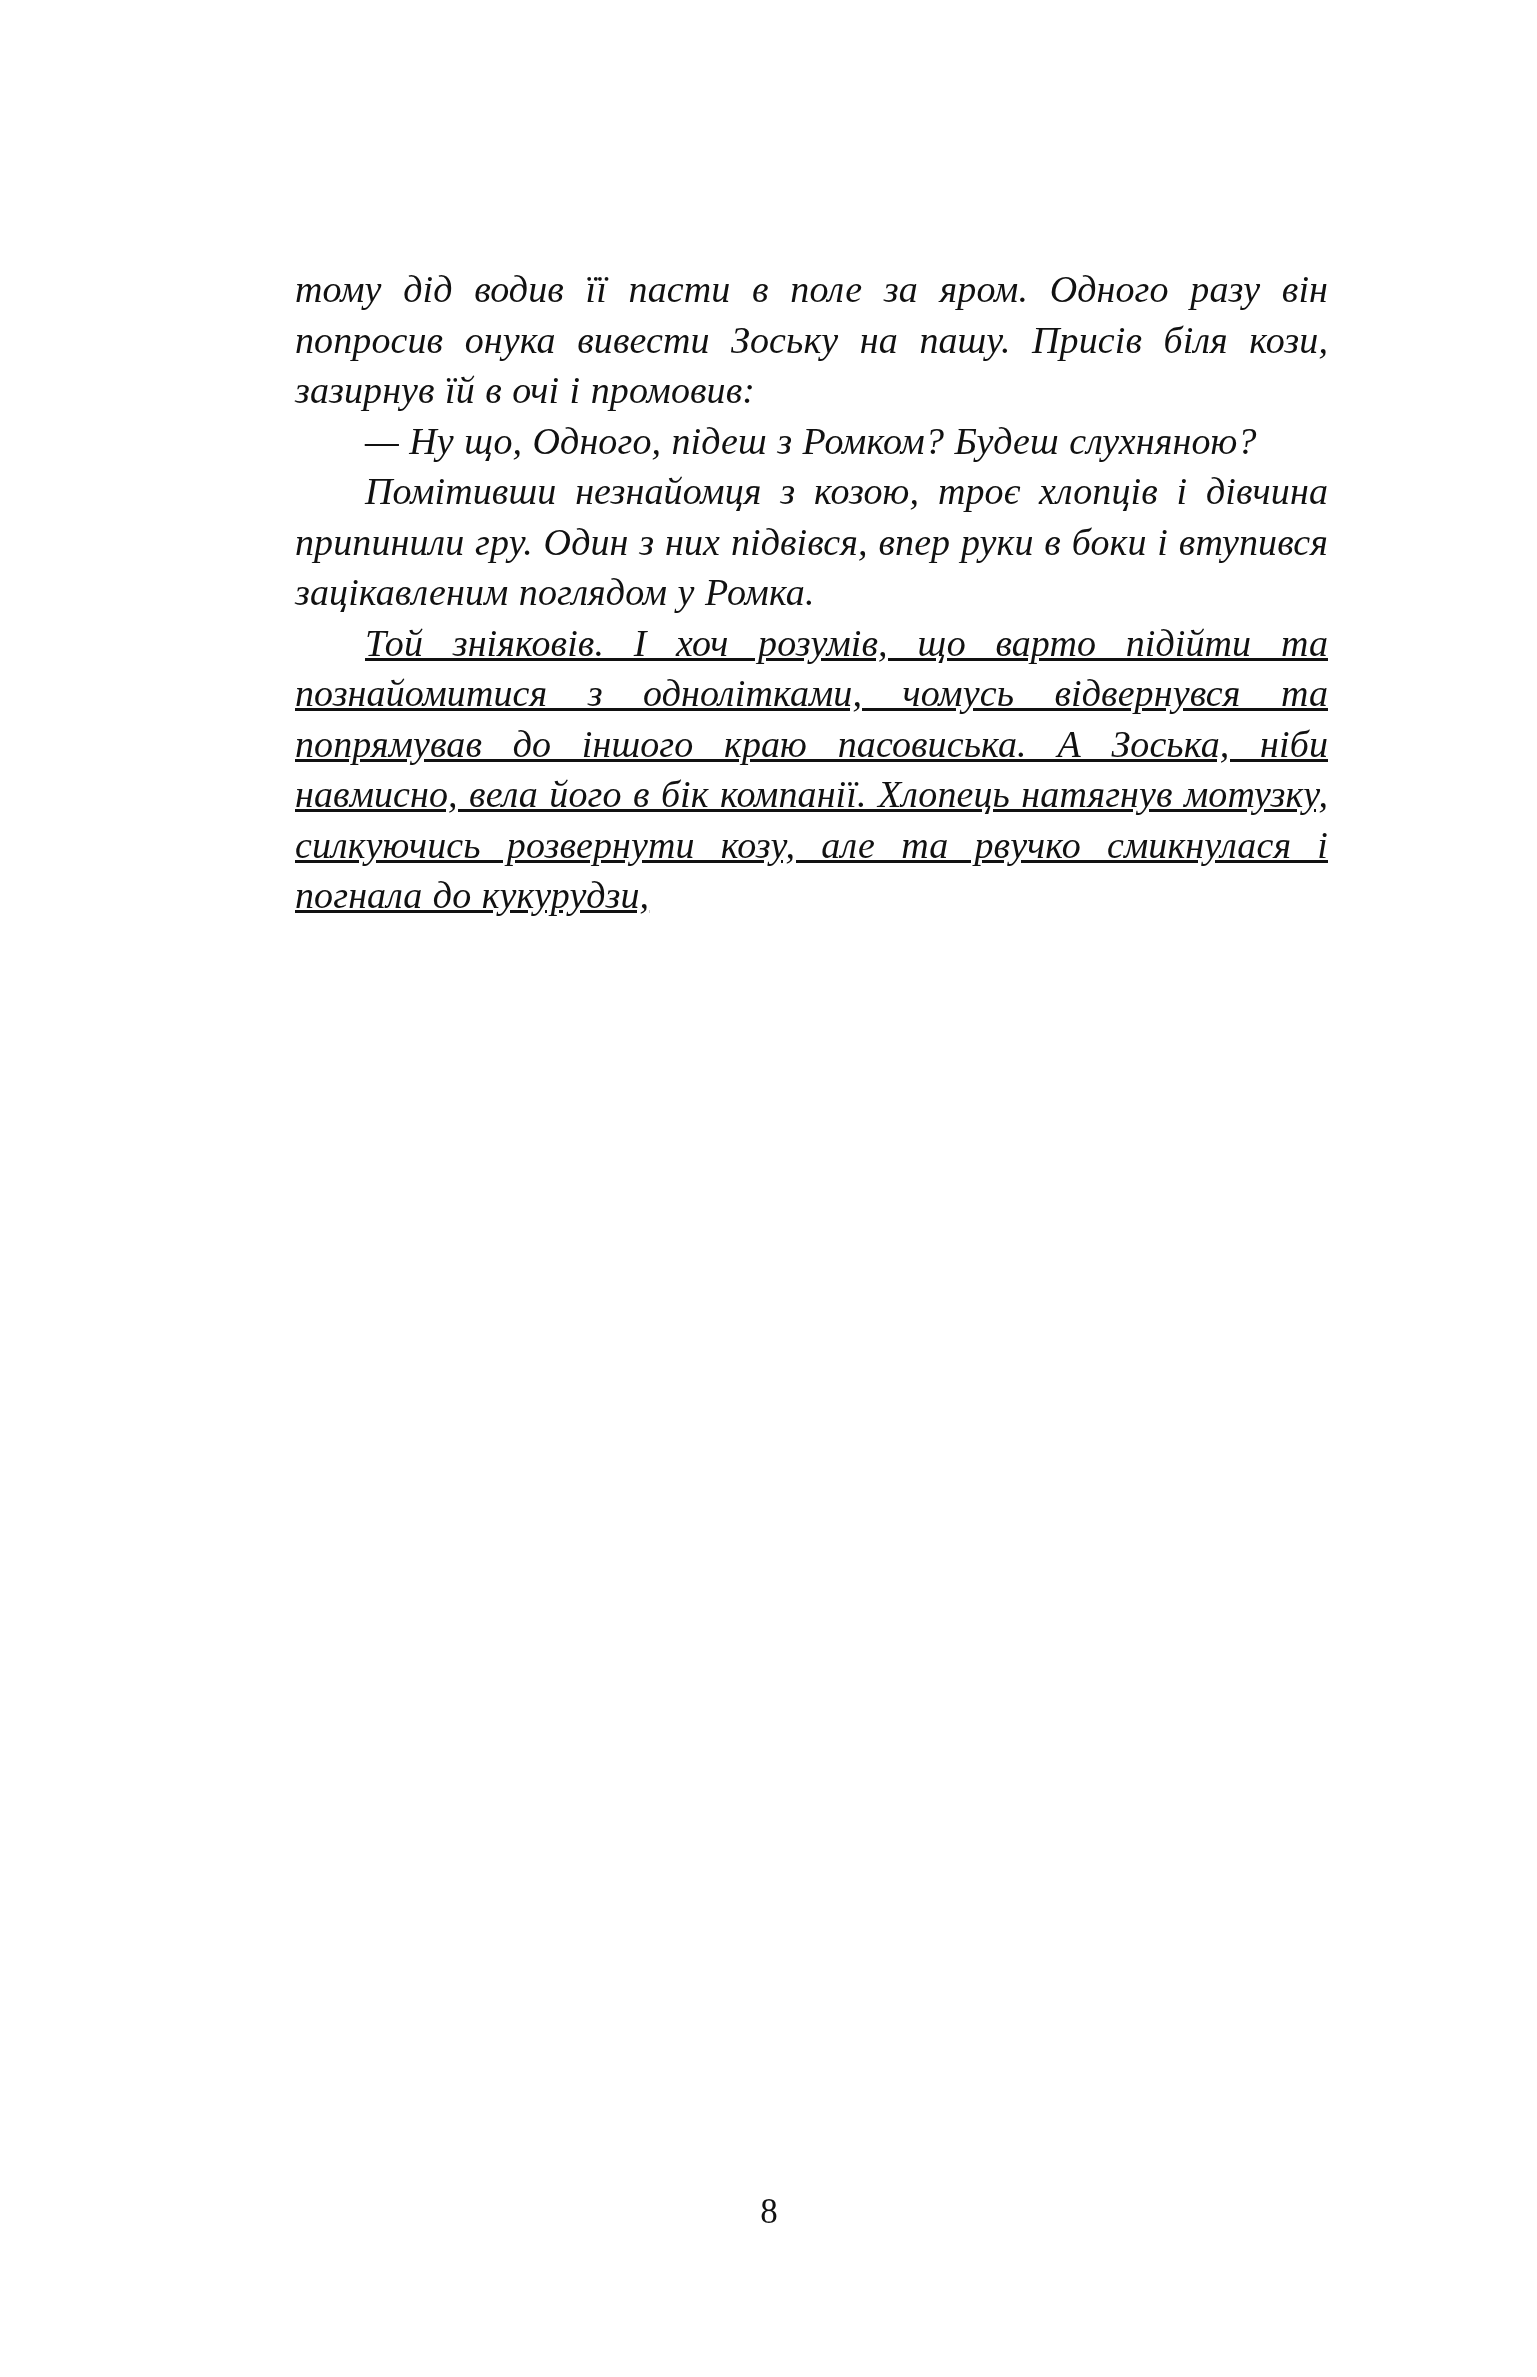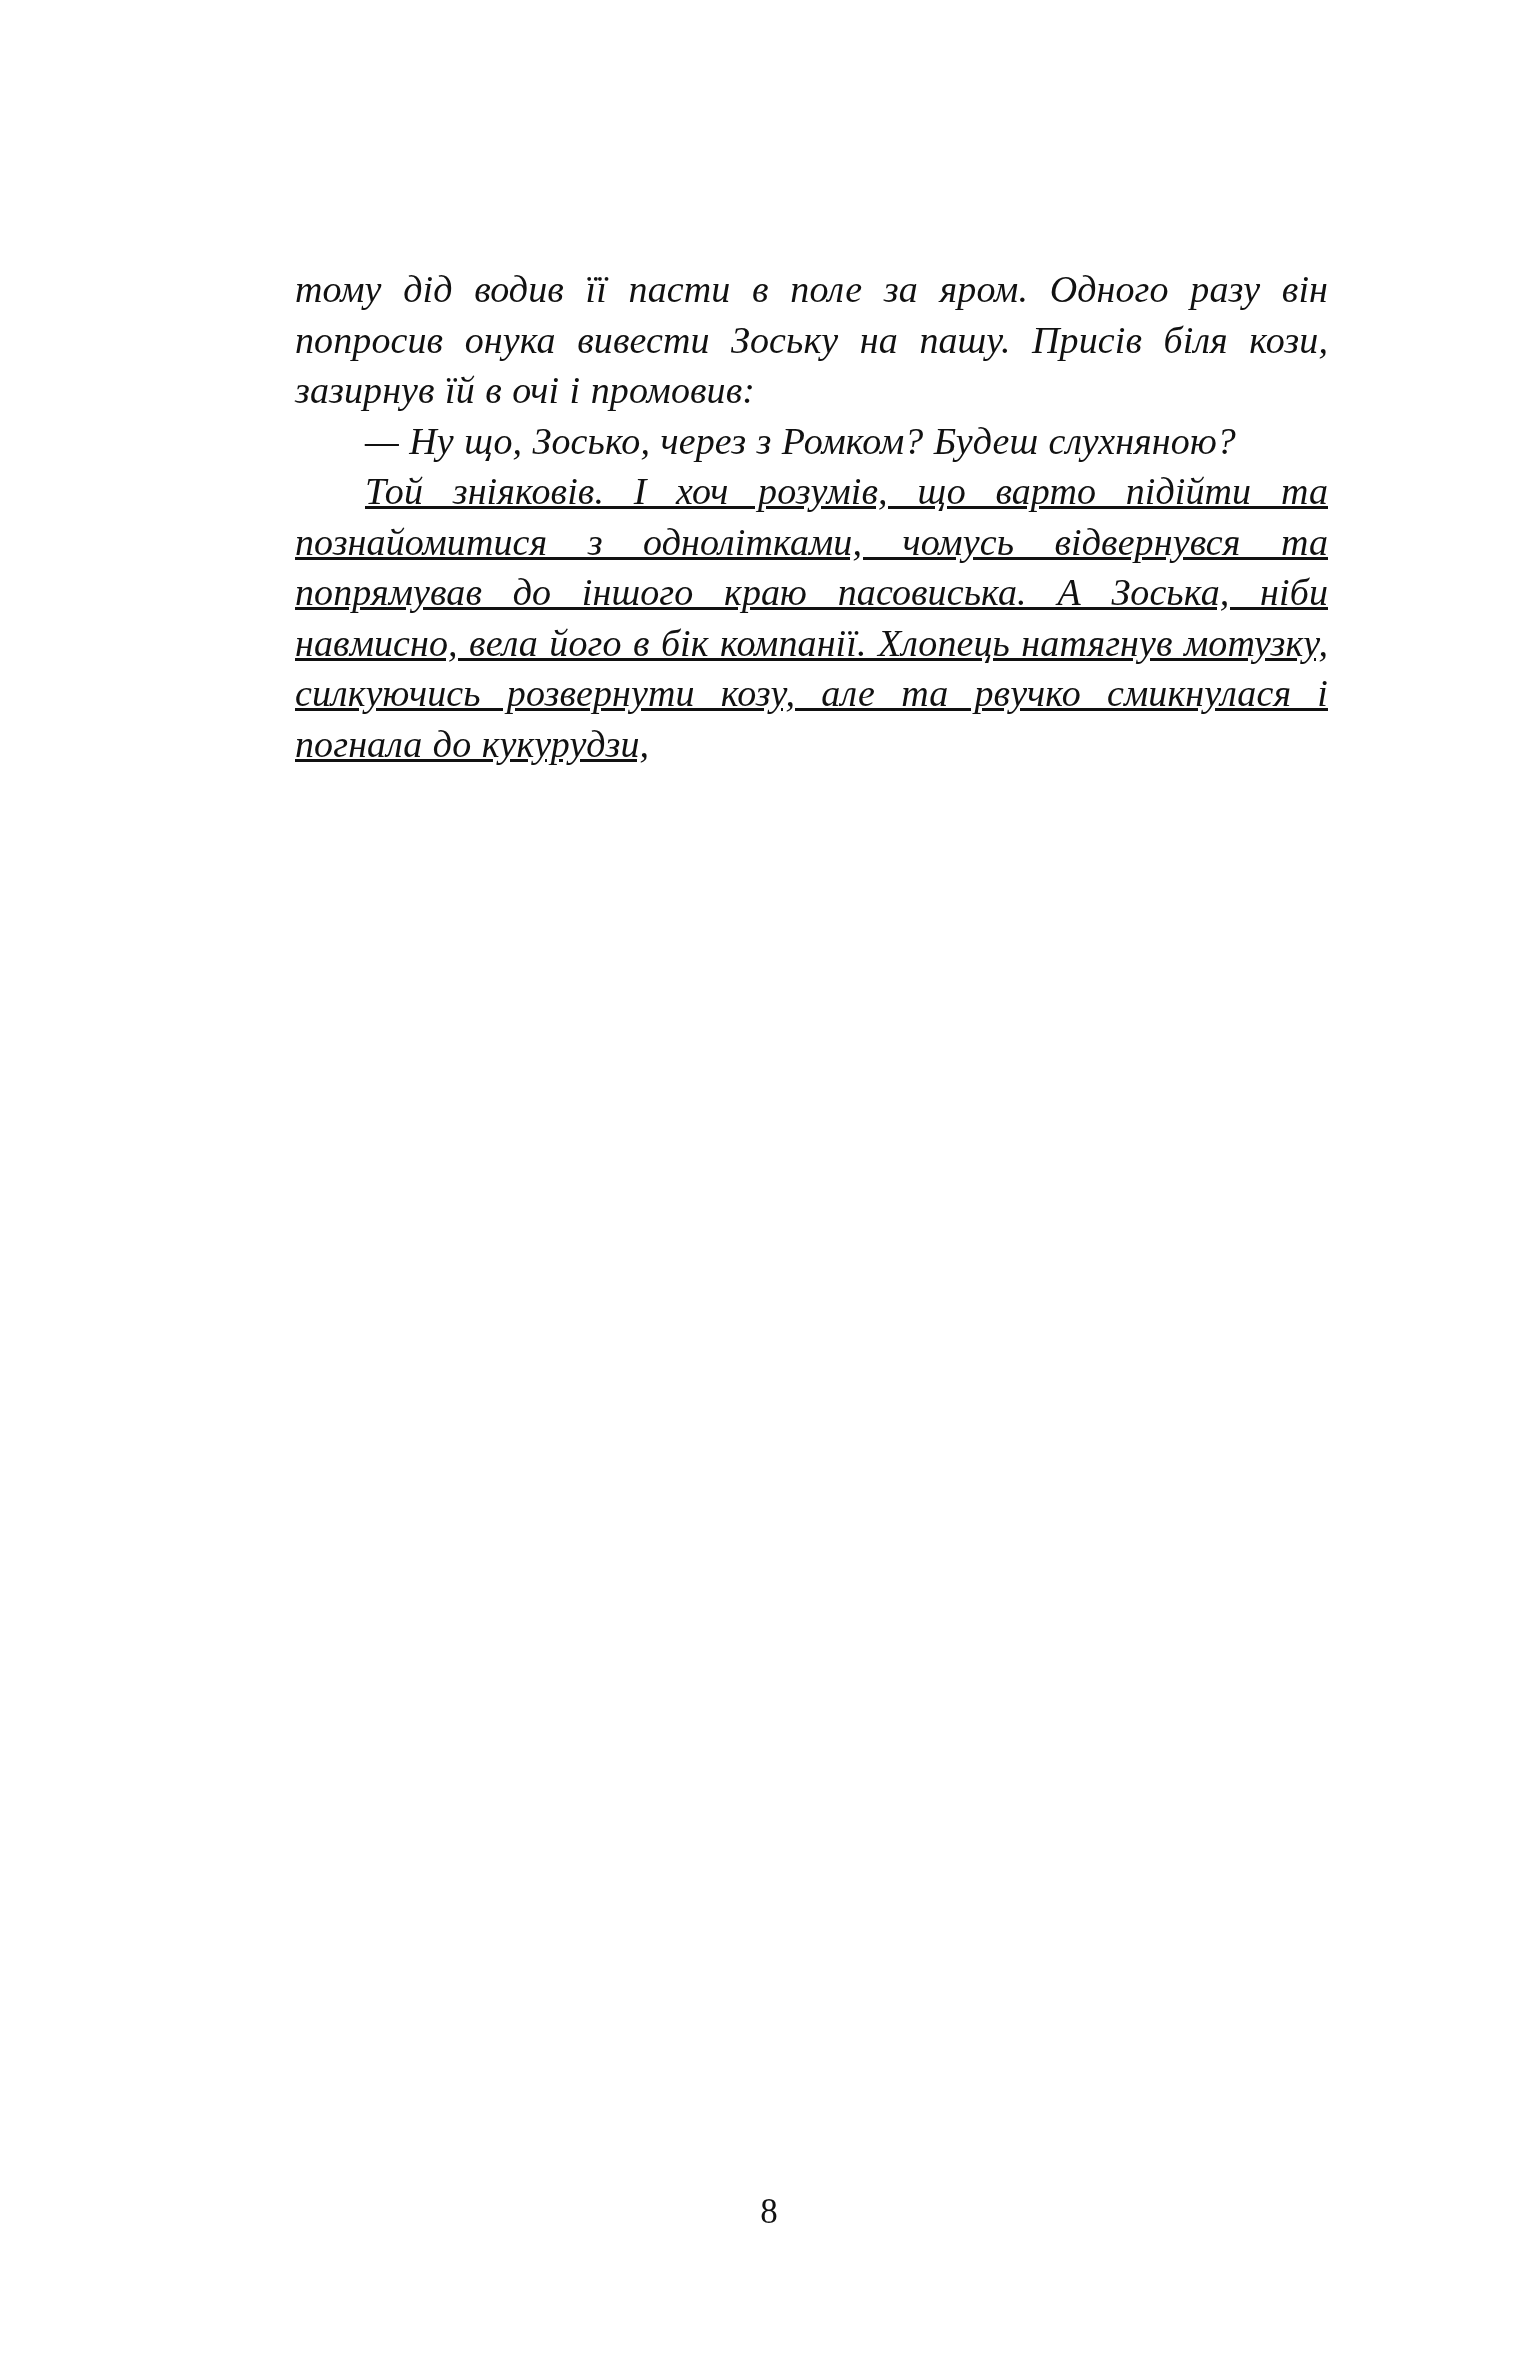--- a/index.html
+++ b/index.html
@@ -58,20 +58,21 @@
     font-family: "Liberation Serif", "DejaVu Serif", serif;
   }
 </style>
 </head>
 <body>
 
 <div class="page">
 
   <div class="text-block">
     <p class="para">тому дід водив її пасти в поле за яром. Одного разу він попросив онука вивести Зоську на пашу. Присів біля кози, зазирнув їй в очі і промовив:</p>
-    <p class="para indent">— Ну що, Зосько, через з Ромком? Будеш слухняною?</p>
+    <p class="para indent">— Ну що, Одного, підеш з Ромком? Будеш слухняною?</p>
+    <p class="para indent">Помітивши незнайомця з козою, троє хлопців і дівчина припинили гру. Один з них підвівся, впер руки в боки і втупився зацікавленим поглядом у Ромка.</p>
     <p class="para indent">Той зніяковів. І хоч розумів, що варто підійти та познайомитися з однолітками, чомусь відвернувся та попрямував до іншого краю пасовиська. А Зоська, ніби навмисно, вела його в бік компанії. Хлопець натягнув мотузку, силкуючись розвернути козу, але та рвучко смикнулася і погнала до кукурудзи,</p>
   </div>
 
   <div class="page-number">8</div>
 
 </div>
 
 
 </body></html>

